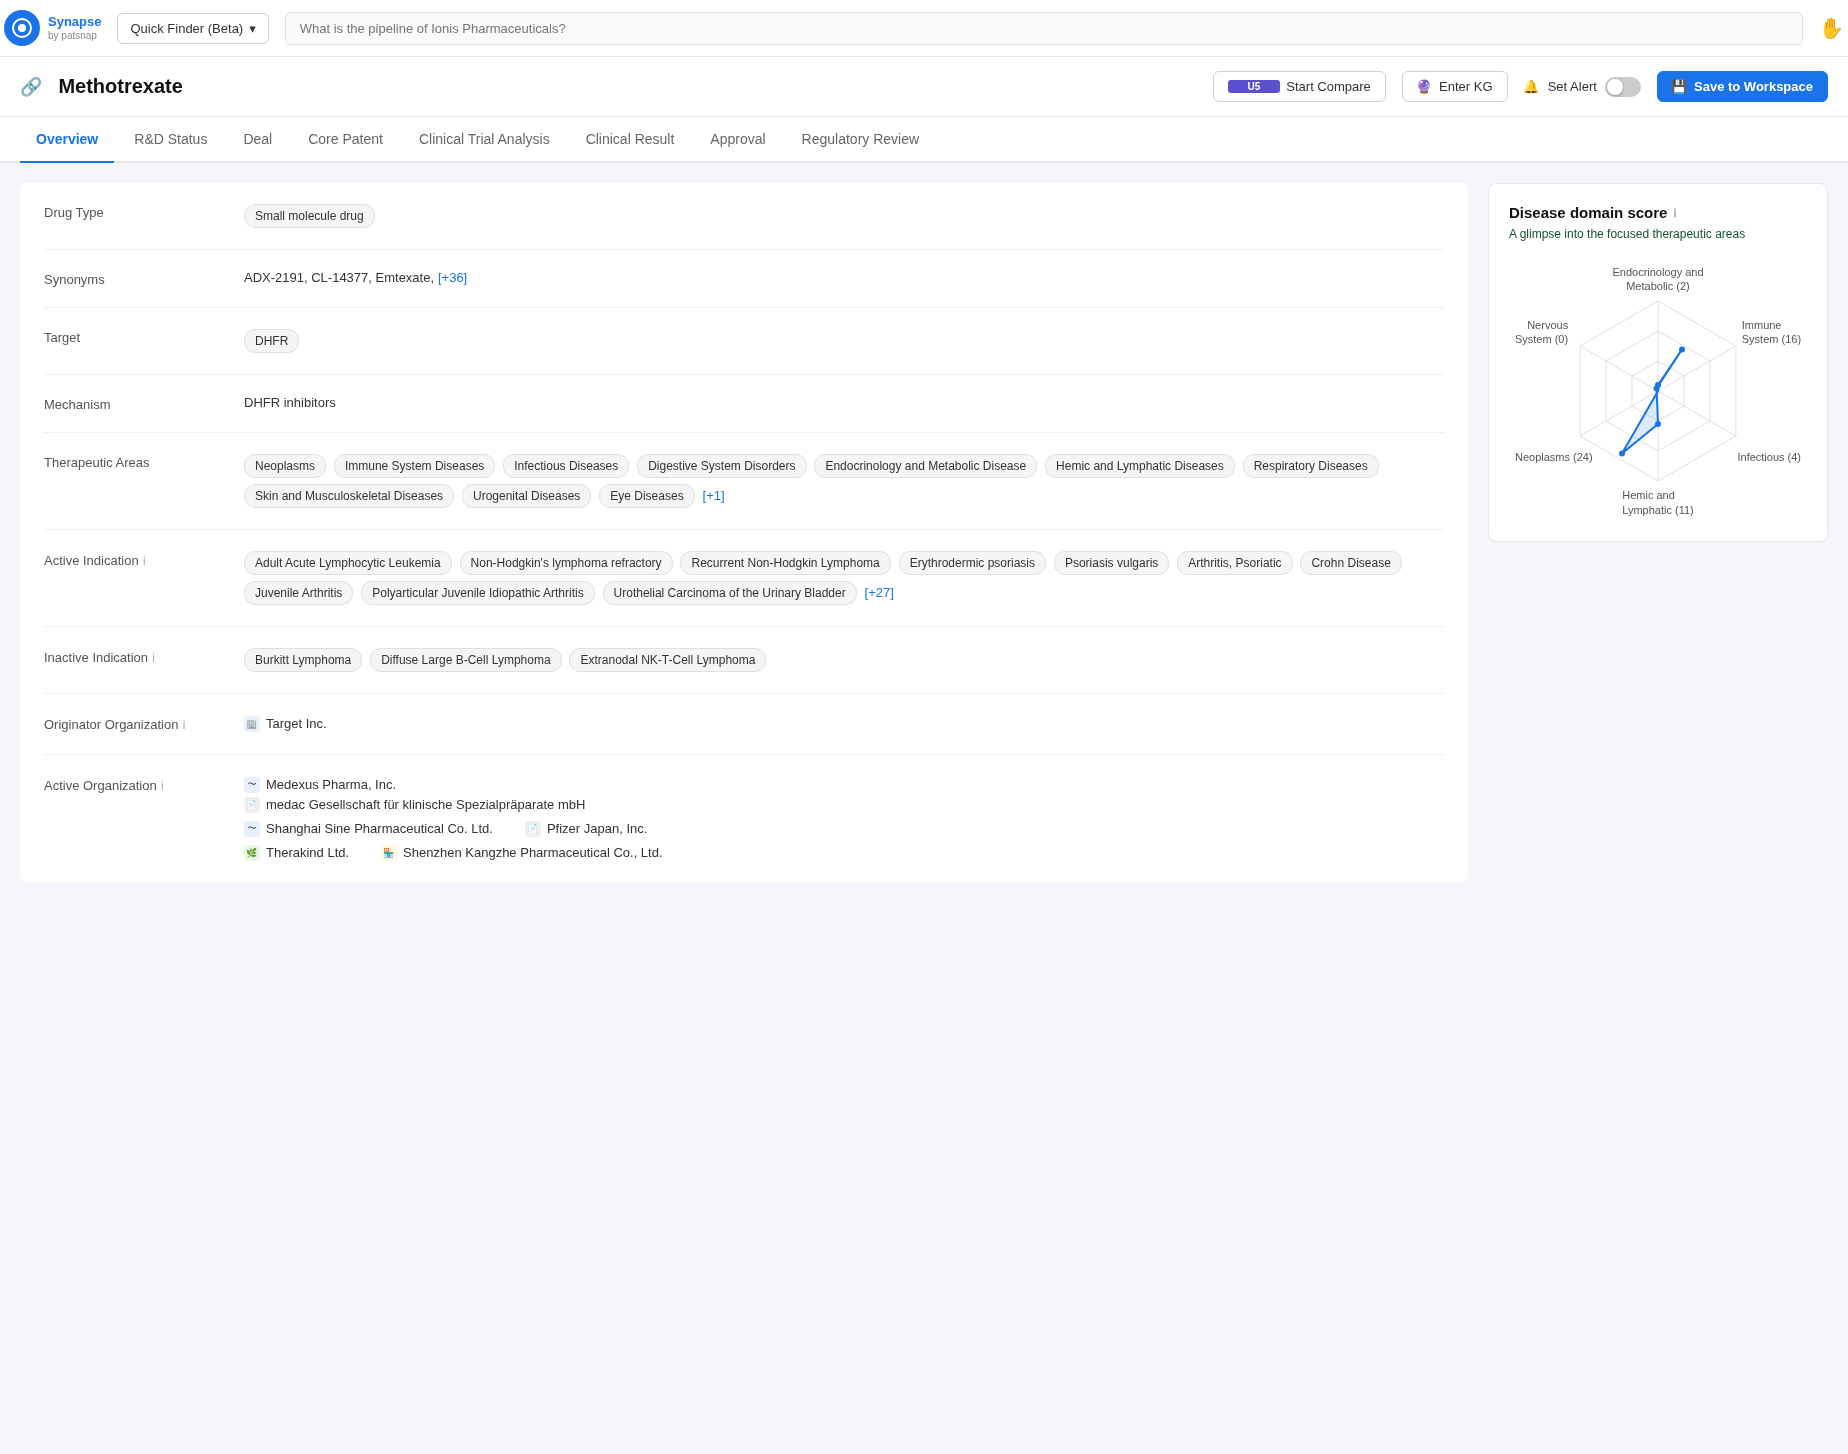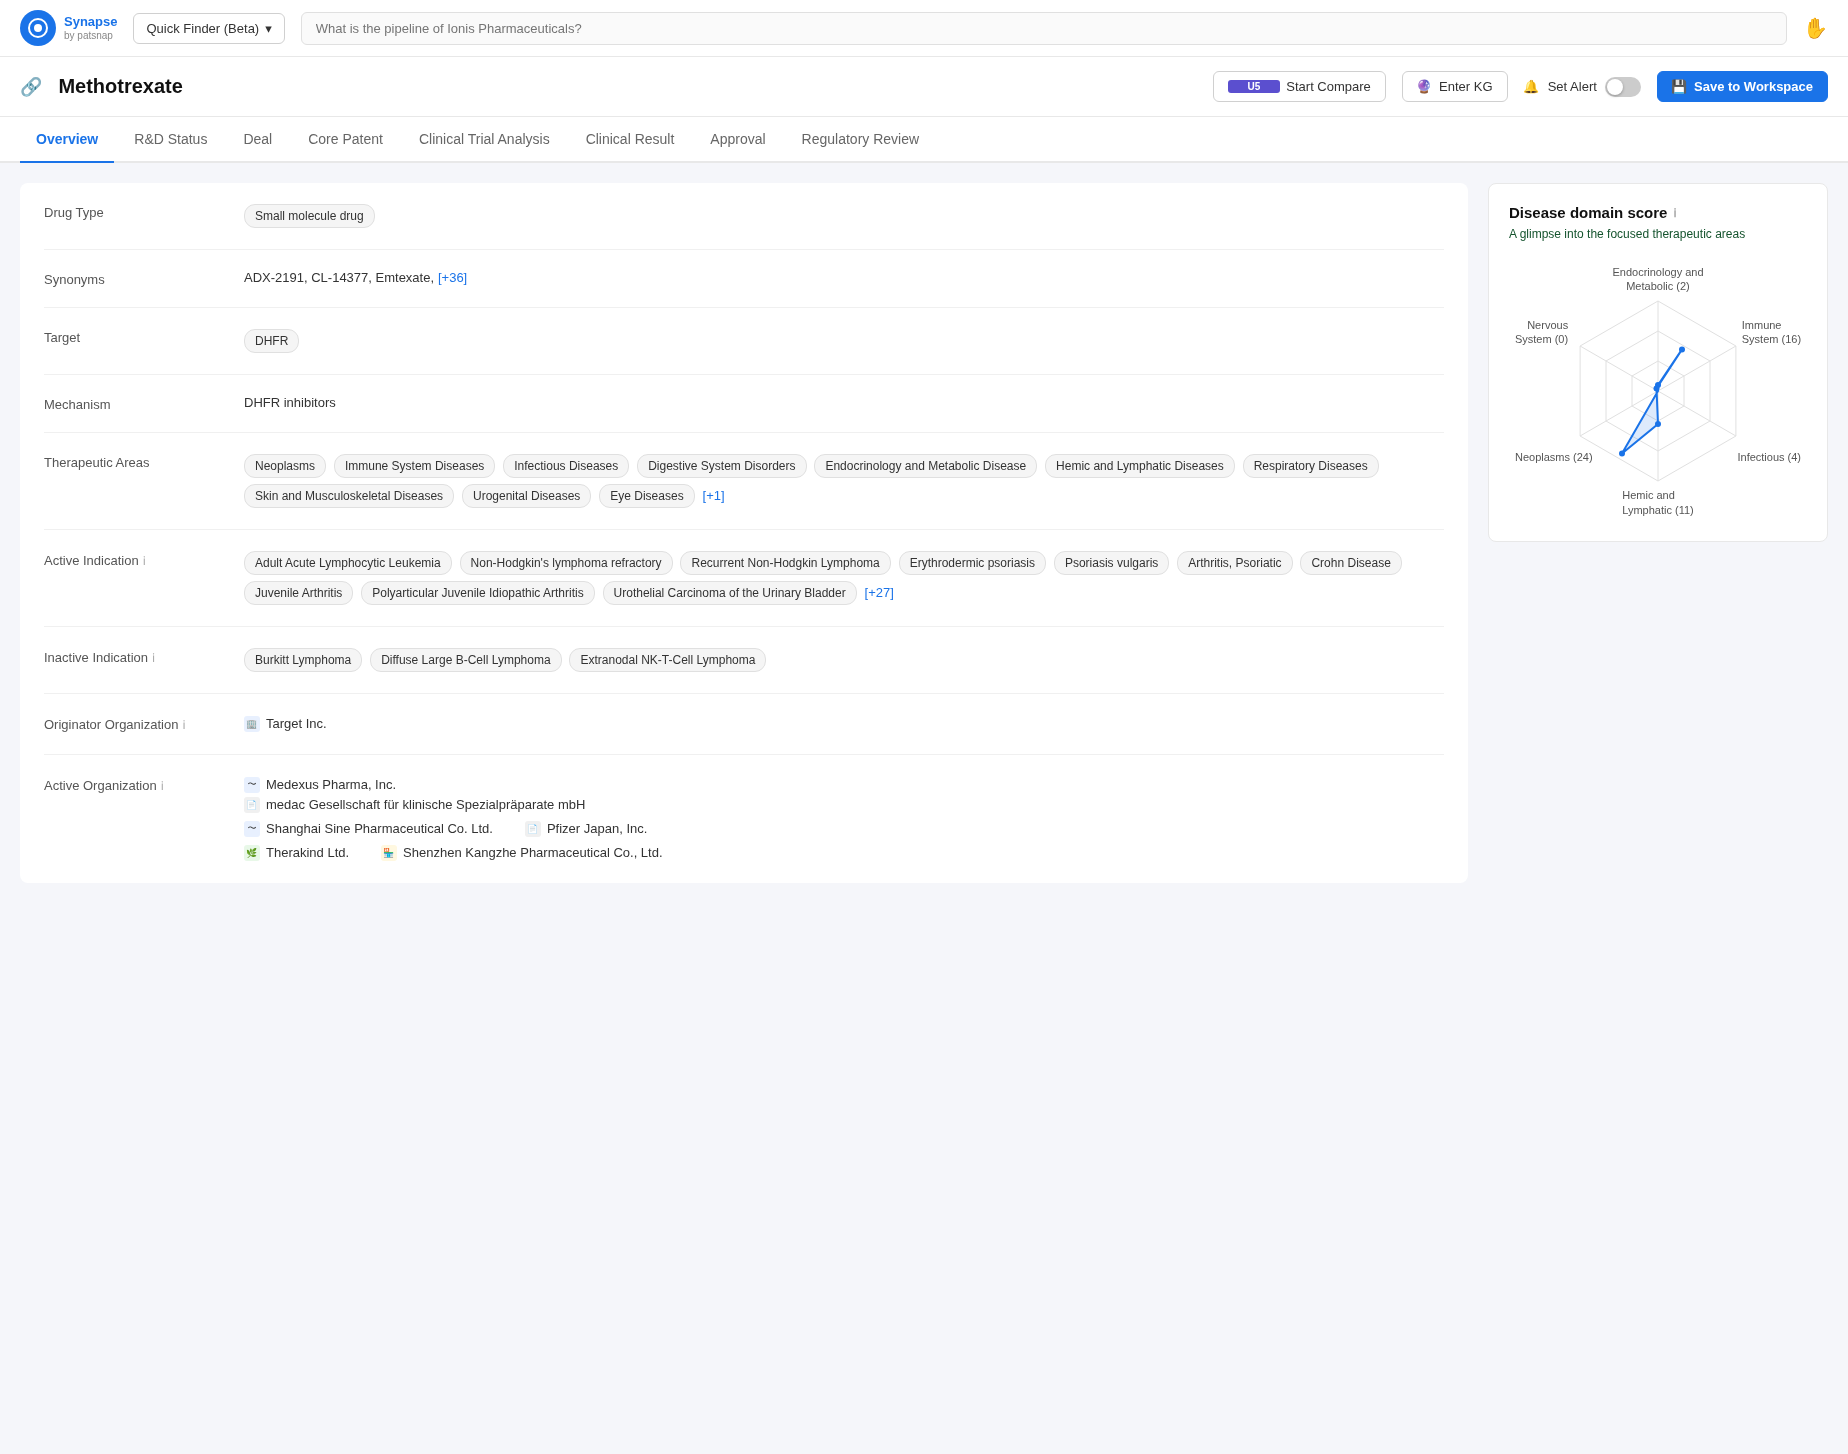--- a/index.html
+++ b/index.html
@@ -1,21 +1,21 @@
 <!DOCTYPE html>
 <html><head>
   <meta charset="utf-8">
   <style>
     * { box-sizing: border-box; margin: 0; padding: 0; }
     body { font-family: -apple-system, BlinkMacSystemFont, 'Segoe UI', sans-serif; background: #f5f6fa; color: #333; font-size: 14px; }
 
     
     .top-nav {
       display: flex; align-items: center; background: #fff;
-      padding: 10px 20px; border-bottom: 1px solid #e8e8e8; gap: 16px;
+      padding: 10px 4px; border-bottom: 1px solid #e8e8e8; gap: 16px;
     }
     .logo { display: flex; align-items: center; gap: 8px; }
     .logo-icon { width: 36px; height: 36px; background: #1a73e8; border-radius: 50%; display: flex; align-items: center; justify-content: center; }
     .logo-text { font-size: 13px; font-weight: 700; color: #1a73e8; line-height: 1.1; }
     .logo-sub { font-size: 10px; color: #888; font-weight: 400; }
     .quick-finder {
       display: flex; align-items: center; gap: 6px;
       border: 1px solid #d0d0d0; border-radius: 6px;
       padding: 7px 12px; background: #fff; cursor: pointer; white-space: nowrap;
     }

